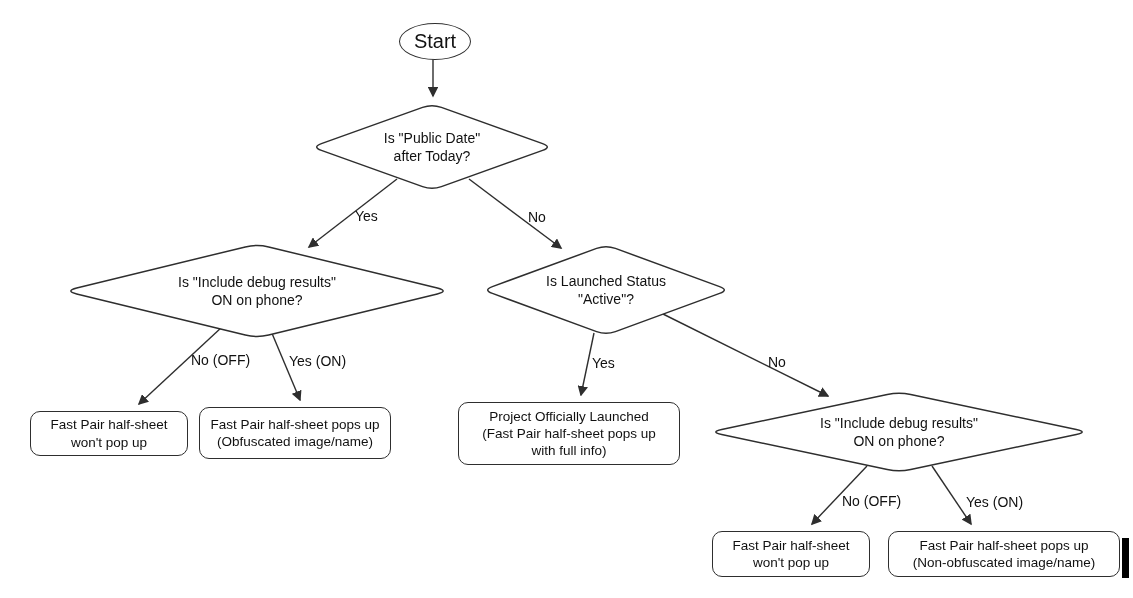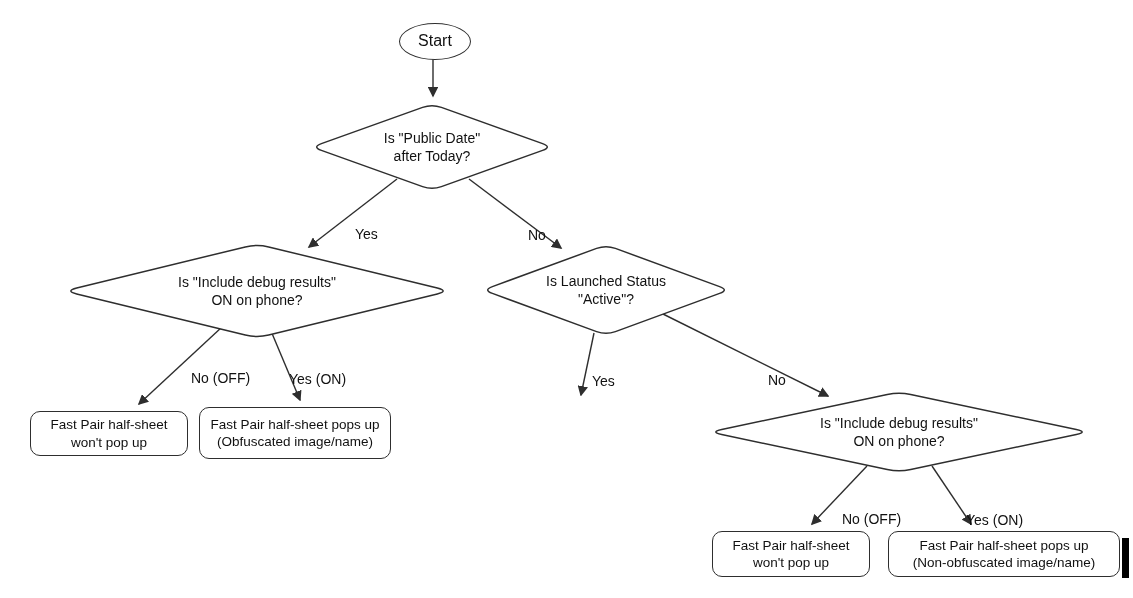--- a/index.html
+++ b/index.html
@@ -31,42 +31,41 @@
     display: flex;
     align-items: center;
     justify-content: center;
     text-align: center;
     white-space: pre-line;
     font-size: 13.5px;
     line-height: 1.28;
   }
   .terminator {
     border-radius: 50%;
-    font-size: 16px;
+    font-size: 20px;
     text-align: center;
   }
   .result {
     border-radius: 10px;
   }
   .diamond-label {
     position: absolute;
     display: flex;
     align-items: center;
     justify-content: center;
     text-align: center;
     white-space: pre-line;
     font-size: 14px;
     line-height: 1.3;
     pointer-events: none;
   }
   .edge-label {
     position: absolute;
     font-size: 14px;
     white-space: nowrap;
-    margin-top: 18px;
   }
   .cursor-bar {
     position: absolute;
     left: 1122px;
     top: 538px;
     width: 7px;
     height: 40px;
     background: #000000;
   }
 </style>
@@ -112,20 +111,23 @@
 ON on phone?</div>
   <div class="diamond-label" style="left:483px; top:262px; width:246px; height:56px;">Is Launched Status
 "Active"?</div>
   <div class="diamond-label" style="left:709px; top:404px; width:380px; height:56px;">Is "Include debug results"
 ON on phone?</div>
 
   <div class="node result" style="left:30px; top:411px; width:158px; height:45px;">Fast Pair half-sheet
 won't pop up</div>
   <div class="node result" style="left:199px; top:407px; width:192px; height:52px;">Fast Pair half-sheet pops up
 (Obfuscated image/name)</div>
+  <div class="node result" style="left:458px; top:402px; width:222px; height:63px;">Project Officially Launched
+(Fast Pair half-sheet pops up
+with full info)</div>
   <div class="node result" style="left:712px; top:531px; width:158px; height:46px;">Fast Pair half-sheet
 won't pop up</div>
   <div class="node result" style="left:888px; top:531px; width:232px; height:46px;">Fast Pair half-sheet pops up
 (Non-obfuscated image/name)</div>
 
   <div class="edge-label" style="left:355px; top:208px;">Yes</div>
   <div class="edge-label" style="left:528px; top:209px;">No</div>
   <div class="edge-label" style="left:191px; top:352px;">No (OFF)</div>
   <div class="edge-label" style="left:289px; top:353px;">Yes (ON)</div>
   <div class="edge-label" style="left:592px; top:355px;">Yes</div>

